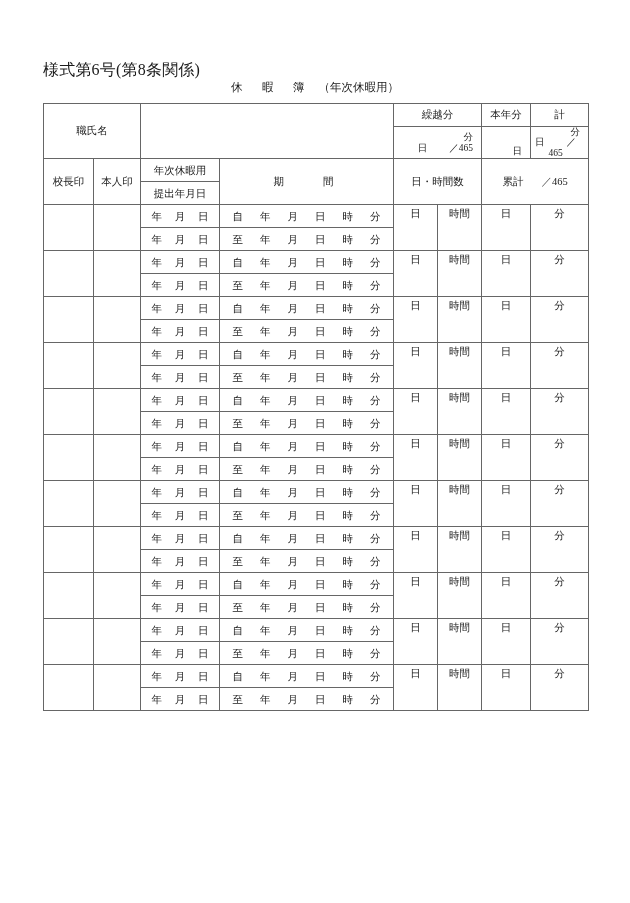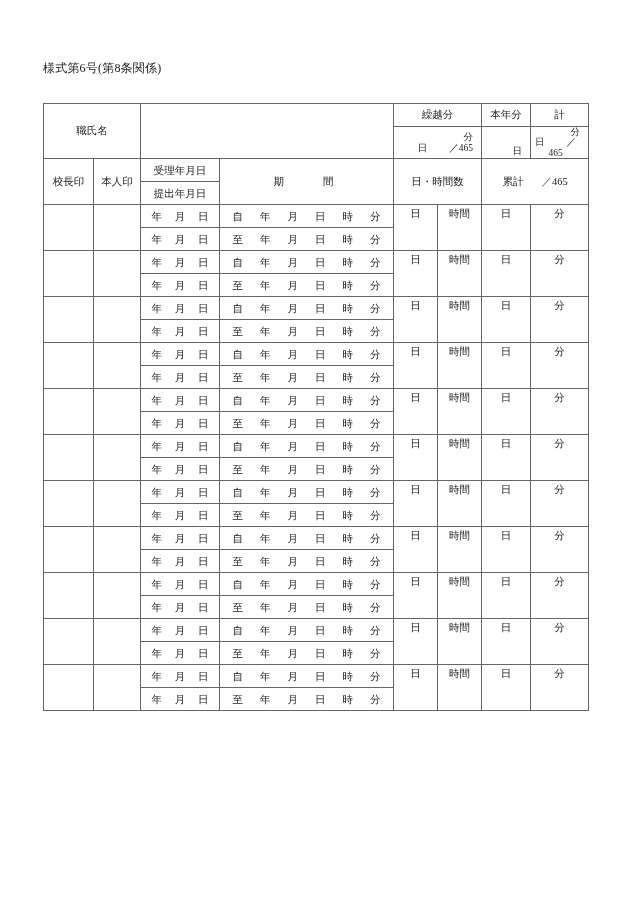--- a/index.html
+++ b/index.html
@@ -18,21 +18,21 @@
   .page {
     position: absolute;
     left: 0; top: 0;
     width: 630px;
     height: 903px;
   }
   .form-no {
     position: absolute;
     left: 43px;
     top: 60px;
-    font-size: 12px;
+    font-size: 16px;
     letter-spacing: 0.2px;
     white-space: nowrap;
   }
   .doc-title {
     position: absolute;
     left: 0;
     top: 80px;
     width: 630px;
     text-align: center;
     font-size: 11.5px;
@@ -74,20 +74,23 @@
   }
   .seq span { display: inline-block; }
 </style>
 </head>
 <body>
 
 <div class="page">
 
   <div class="form-no">様式第6号(第8条関係)</div>
 
+  <div class="doc-title">
+    <span class="sp">休　暇　簿</span><span class="sub">（年次休暇用）</span>
+  </div>
 
   <table class="sheet">
     <colgroup>
       <col style="width:50px">
       <col style="width:47px">
       <col style="width:79px">
       <col style="width:174px">
       <col style="width:44px">
       <col style="width:44px">
       <col style="width:49px">
@@ -123,21 +126,21 @@
             <span class="small">
               <span style="margin-right:22px">日</span><span>／465</span>
             </span>
           </div>
         </td>
       </tr>
 
       <tr>
         <td rowspan="2">校長印</td>
         <td rowspan="2">本人印</td>
-        <td>受理年月日</td>
+        <td>年次休暇用</td>
         <td rowspan="2"><span class="wide">期　　間</span></td>
         <td rowspan="2" colspan="2">日・時間数</td>
         <td rowspan="2" colspan="2">
           <span style="margin-right:18px">累計</span><span>／465</span>
         </td>
       </tr>
       <tr>
         <td>提出年月日</td>
       </tr>
 

